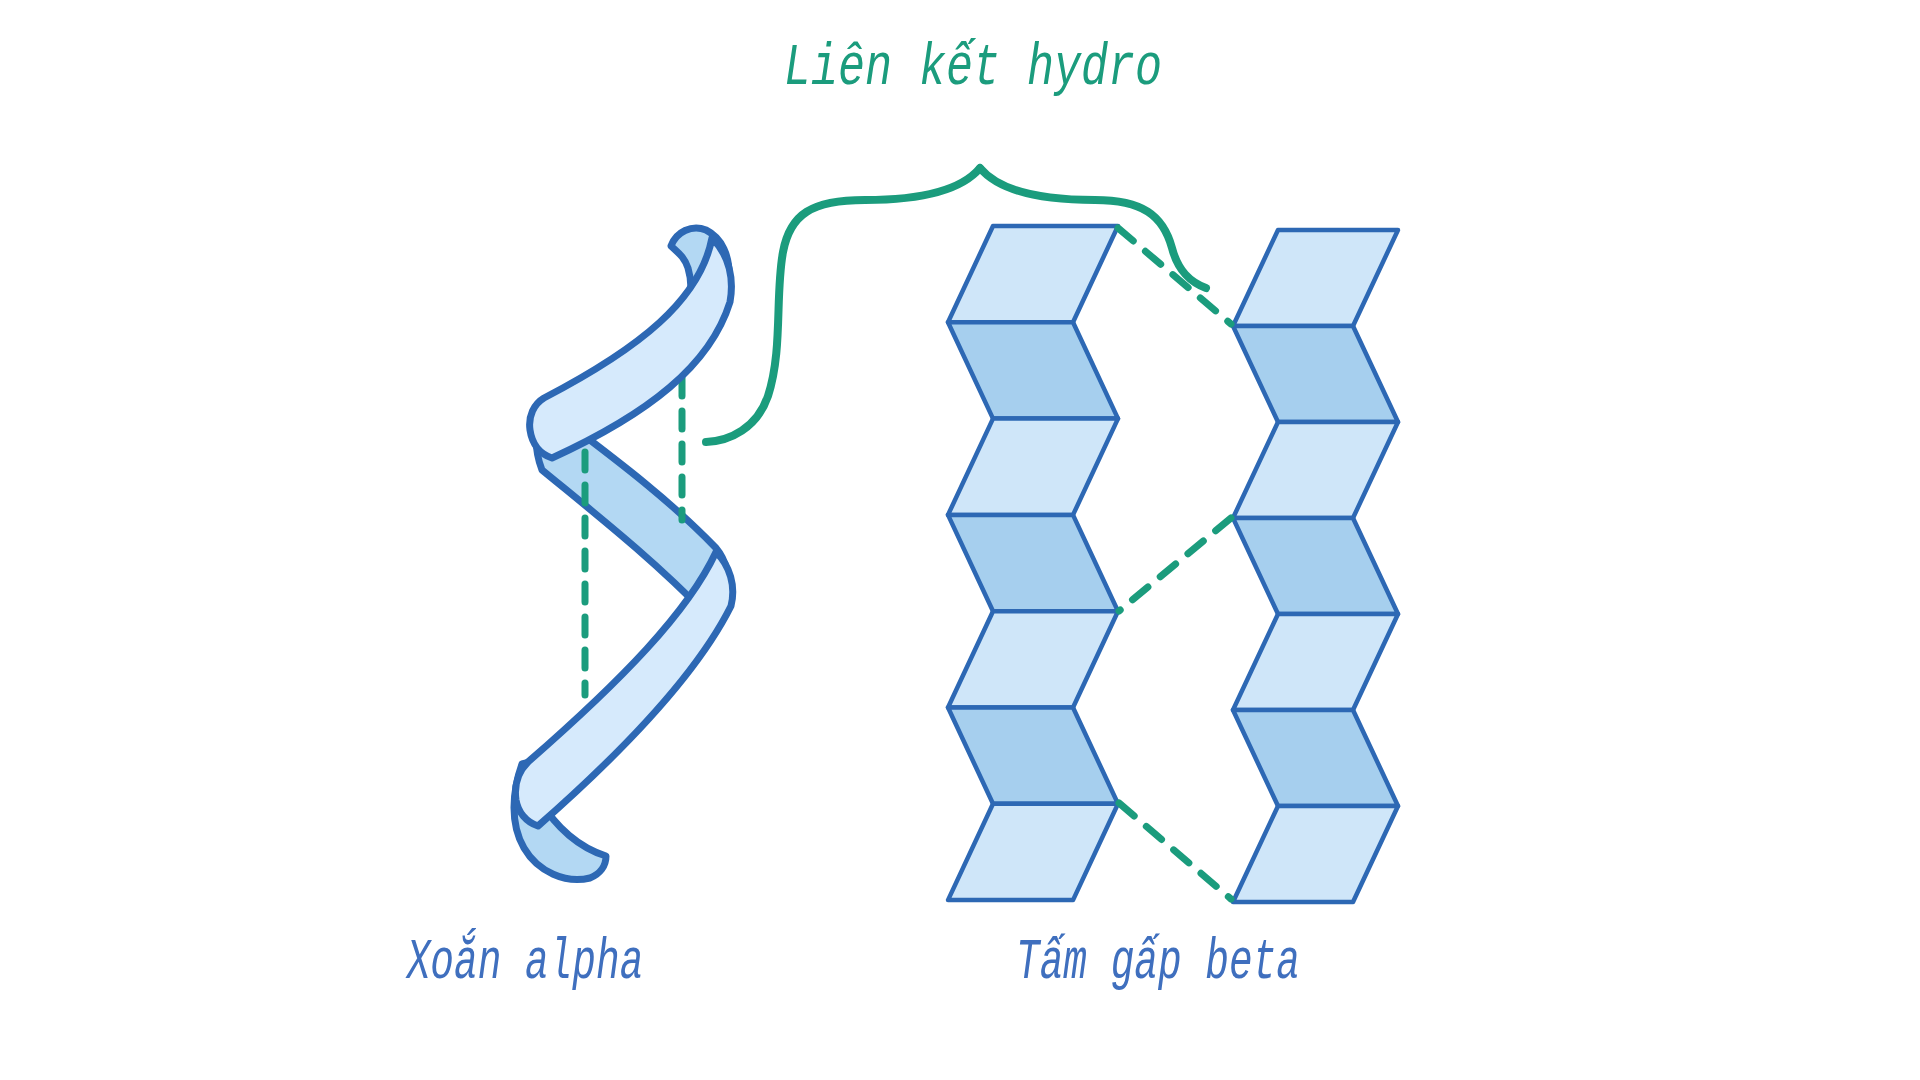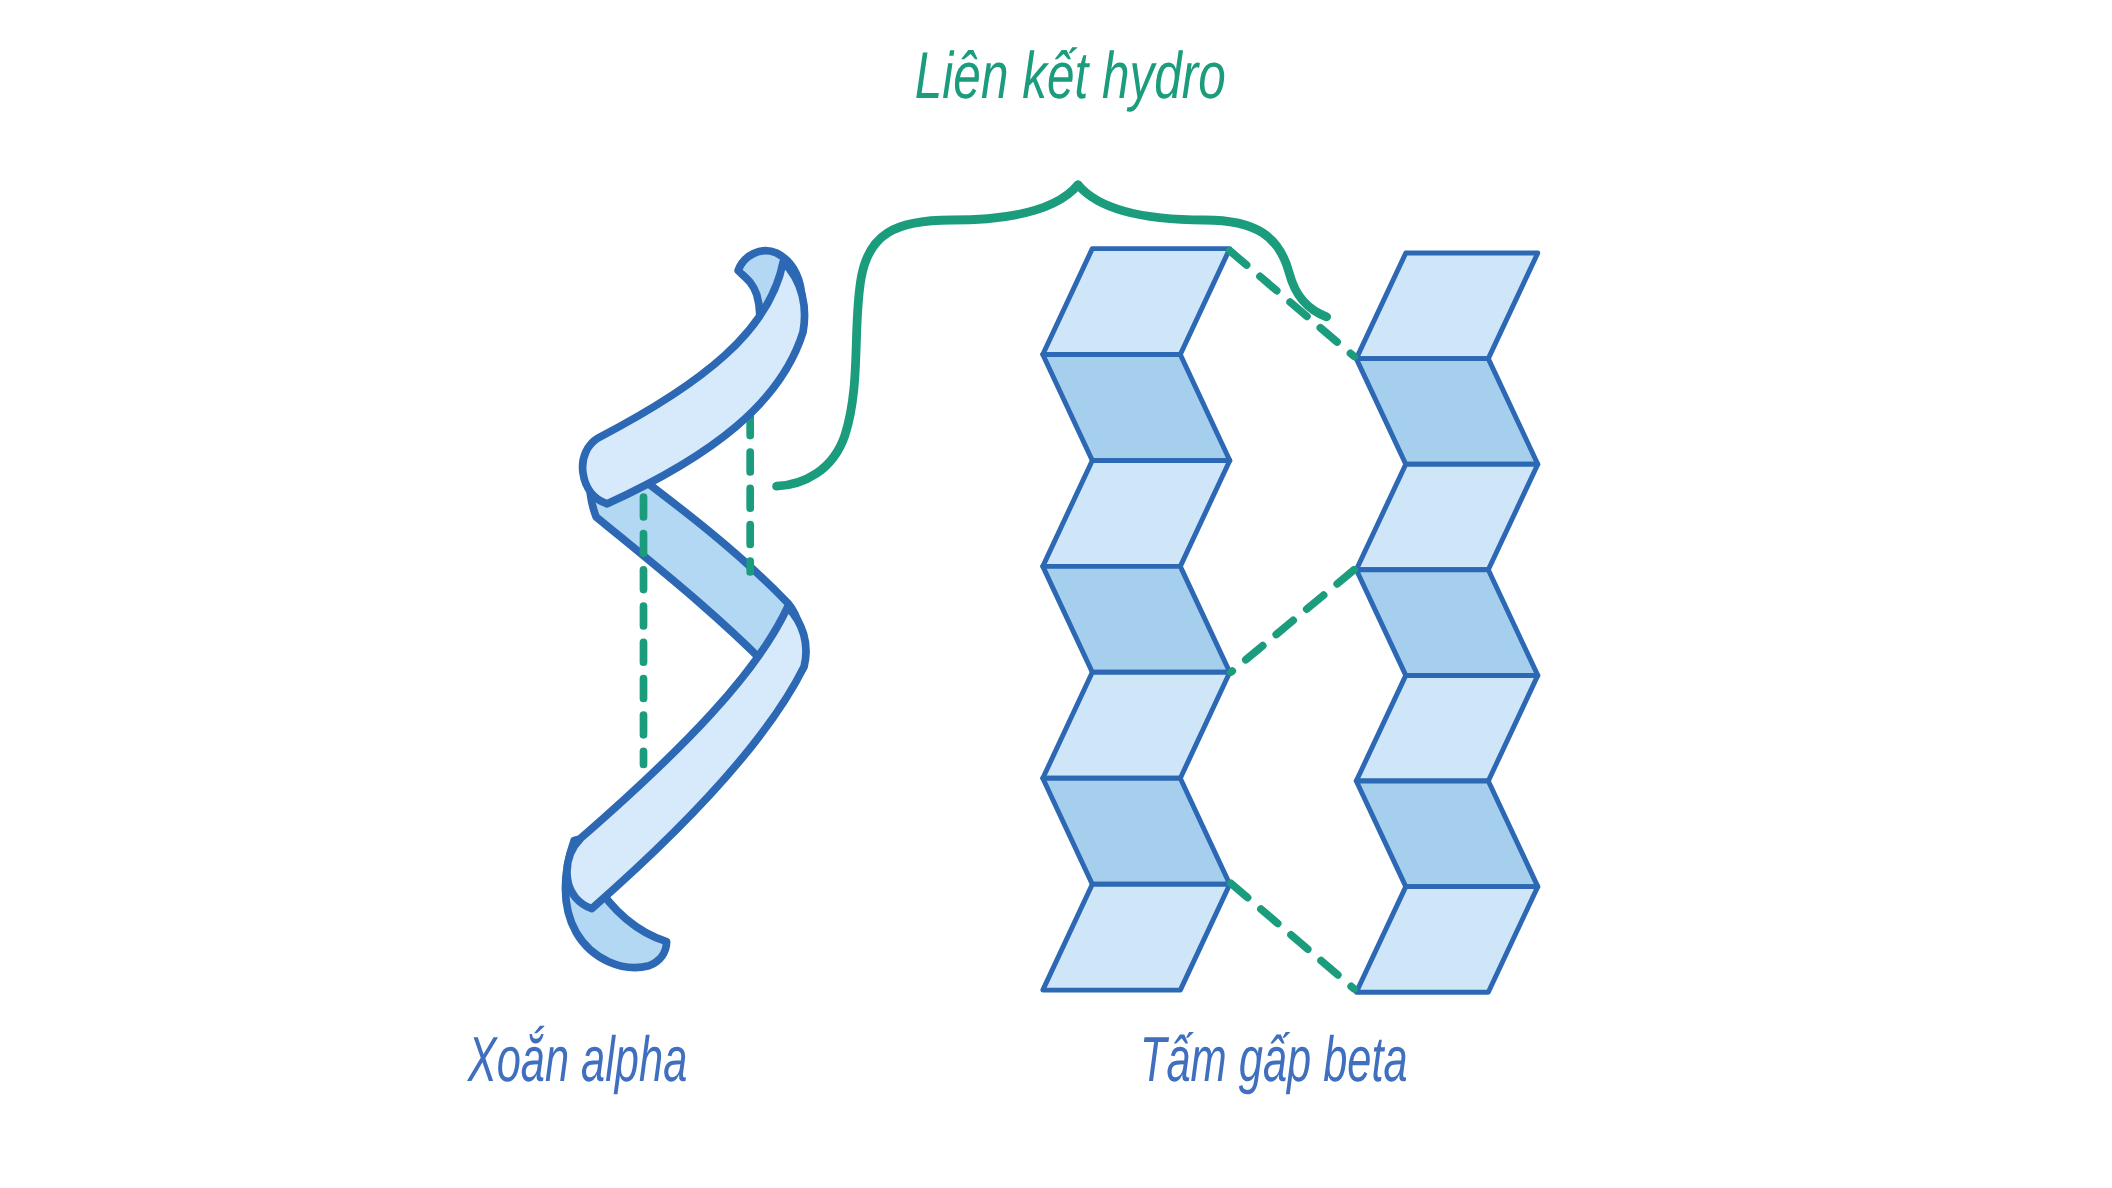--- a/index.html
+++ b/index.html
@@ -2,21 +2,21 @@
 <html style="--background: #ffffff; --outline_blue: #2d68b4; --fill_light: #cfe6f9; --fill_dark: #a6cfee; --helix_light: #d6eafc; --helix_dark: #b3d8f3; --bond_green: #1b9c7d; --label_blue: #3f6fbe;"><head>
 <meta charset="utf-8">
 <style>
   html, body { margin: 0; padding: 0; background: #ffffff; }
   .stage {
     position: relative;
     width: 1578px;
     height: 1080px;
     background: var(--background, #ffffff);
     overflow: hidden;
-    font-family: Liberation Sans, sans-serif;
+    font-family: Liberation Mono, monospace;
   }
   .stage svg { position: absolute; left: 0; top: 0; }
   .lbl {
     position: absolute;
     font-style: italic;
     text-align: center;
     white-space: nowrap;
     pointer-events: none;
   }
   .lbl-title {

